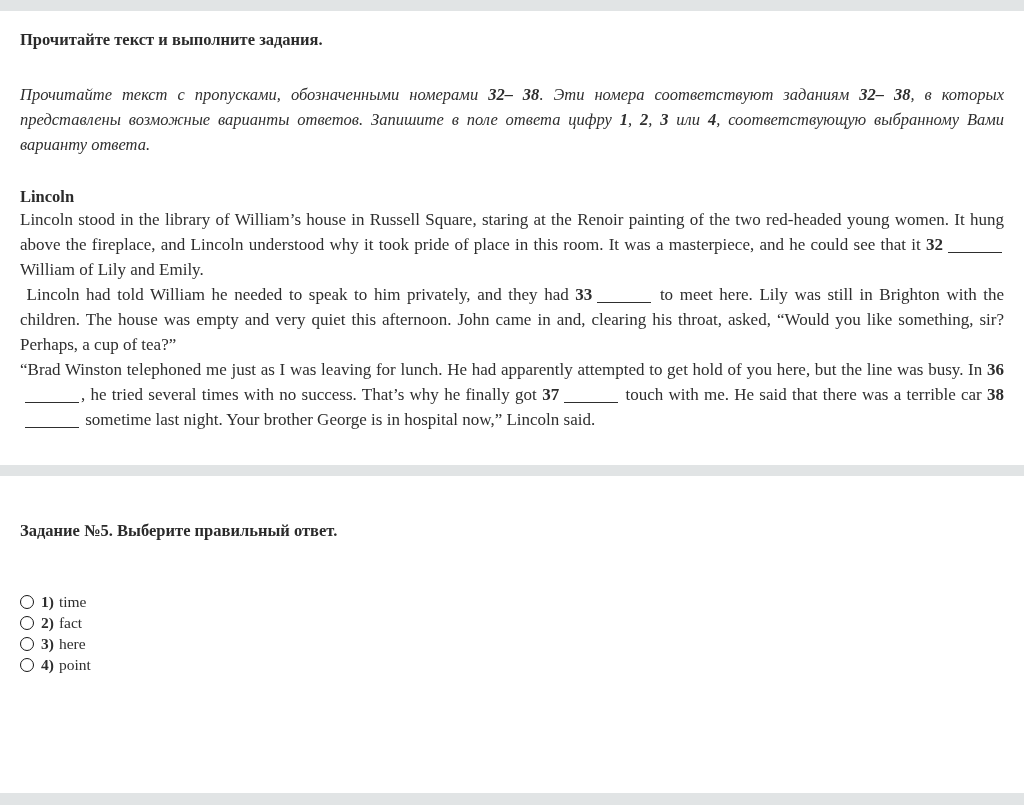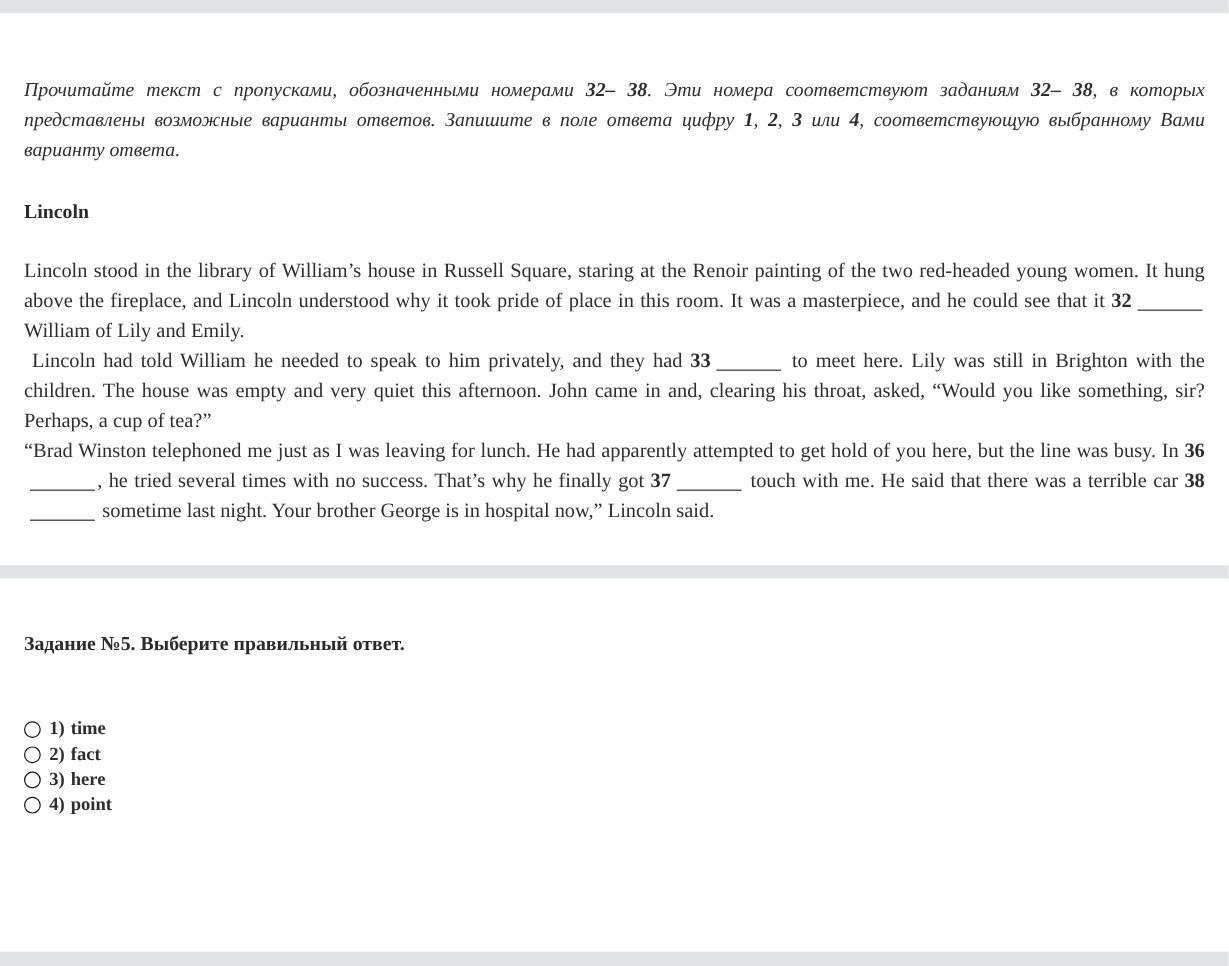--- a/index.html
+++ b/index.html
@@ -21,21 +21,20 @@
     margin-top:32px;
     font-style:italic;
     font-size:16.5px;
     line-height:25px;
     text-align:justify;
     color:#2e2e2e;
   }
   .instructions b { font-weight:bold; }
   .text-title { margin-top:30px; font-weight:bold; font-size:16.5px; color:#2b2b2b; }
   .reading {
-    margin-top:26px;
     font-size:17px;
     line-height:25px;
     text-align:justify;
     color:#2e2e2e;
   }
   .reading p { margin:0; }
   .reading b { font-weight:bold; }
   .gap {
     display:inline-block;
     width:54px;
@@ -58,28 +57,29 @@
     display:inline-block;
     width:14px;
     height:14px;
     border:1.6px solid #161616;
     border-radius:50%;
     background:#ffffff;
     flex:0 0 auto;
     margin-right:7px;
   }
   .opt-num { font-weight:bold; margin-right:5px; }
-  .opt-label { font-weight:bold; }
+  .opt-label { font-weight:normal; }
 </style>
 </head>
 <body>
 
 <div class="bar top-bar"></div>
 
 <div class="content-upper">
+  <div class="h-instruction">Прочитайте текст и выполните задания.</div>
 
   <p class="instructions" id="instructions">Прочитайте текст с пропусками, обозначенными номерами <b>32– 38</b>. Эти номера соответствуют заданиям <b>32– 38</b>, в которых представлены возможные варианты ответов. Запишите в поле ответа цифру <b>1</b>, <b>2</b>, <b>3</b> или <b>4</b>, соответствующую выбранному Вами варианту ответа.</p>
 
   <div class="text-title">Lincoln</div>
 
   <div class="reading" id="reading">
       <p>Lincoln stood in the library of William’s house in Russell Square, staring at the Renoir painting of the two red-headed young women. It hung above the fireplace, and Lincoln understood why it took pride of place in this room. It was a masterpiece, and he could see that it <b>32</b><span class="gap"></span> William of Lily and Emily.</p>
       <p>&nbsp;Lincoln had told William he needed to speak to him privately, and they had <b>33</b><span class="gap"></span> to meet here. Lily was still in Brighton with the children. The house was empty and very quiet this afternoon. John came in and, clearing his throat, asked, “Would you like something, sir? Perhaps, a cup of tea?”</p>
       <p>“Brad Winston telephoned me just as I was leaving for lunch. He had apparently attempted to get hold of you here, but the line was busy. In <b>36</b><span class="gap"></span>, he tried several times with no success. That’s why he finally got <b>37</b><span class="gap"></span> touch with me. He said that there was a terrible car <b>38</b><span class="gap"></span> sometime last night. Your brother George is in hospital now,” Lincoln said.</p>
     </div>

